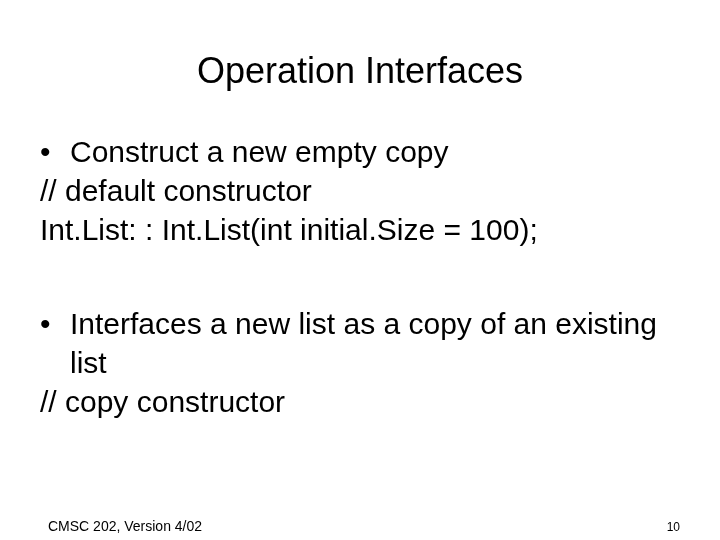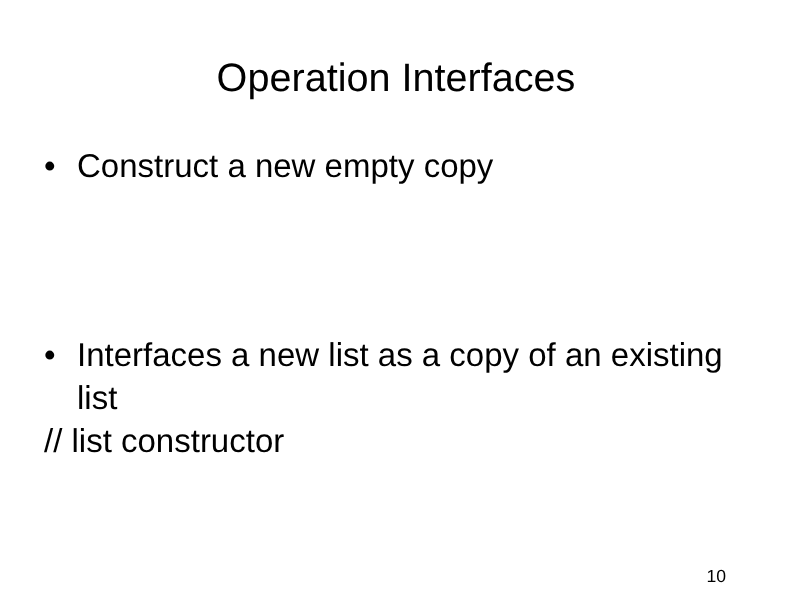--- a/index.html
+++ b/index.html
@@ -60,42 +60,45 @@
     padding-left: 0;
   }
   .footer-left {
     position: absolute;
     left: 48px;
     bottom: 28px;
     font-size: 14px;
   }
   .footer-right {
     position: absolute;
-    right: 60px;
+    right: 40px;
     bottom: 28px;
-    font-size: 16px;
+    font-size: 12px;
   }
 </style>
 </head>
 <body>
 
 <div class="slide">
 
   <div class="title">Operation Interfaces</div>
 
   <div class="body1">
     <div class="bullet-line">
       <span class="bullet-dot">•</span>
       <span class="bullet-text">Construct a new empty copy</span>
     </div>
+    <div class="plain-line">// default constructor</div>
+    <div class="plain-line">Int.List: : Int.List(int initial.Size = 100);</div>
   </div>
 
   <div class="body2">
     <div class="bullet-line">
       <span class="bullet-dot">•</span>
       <span class="bullet-text">Interfaces a new list as a copy of an existing list</span>
     </div>
-    <div class="plain-line">// list constructor</div>
+    <div class="plain-line">// copy constructor</div>
   </div>
 
+  <div class="footer-left">CMSC 202, Version 4/02</div>
   <div class="footer-right">10</div>
 
 </div>
 
 </body></html>

